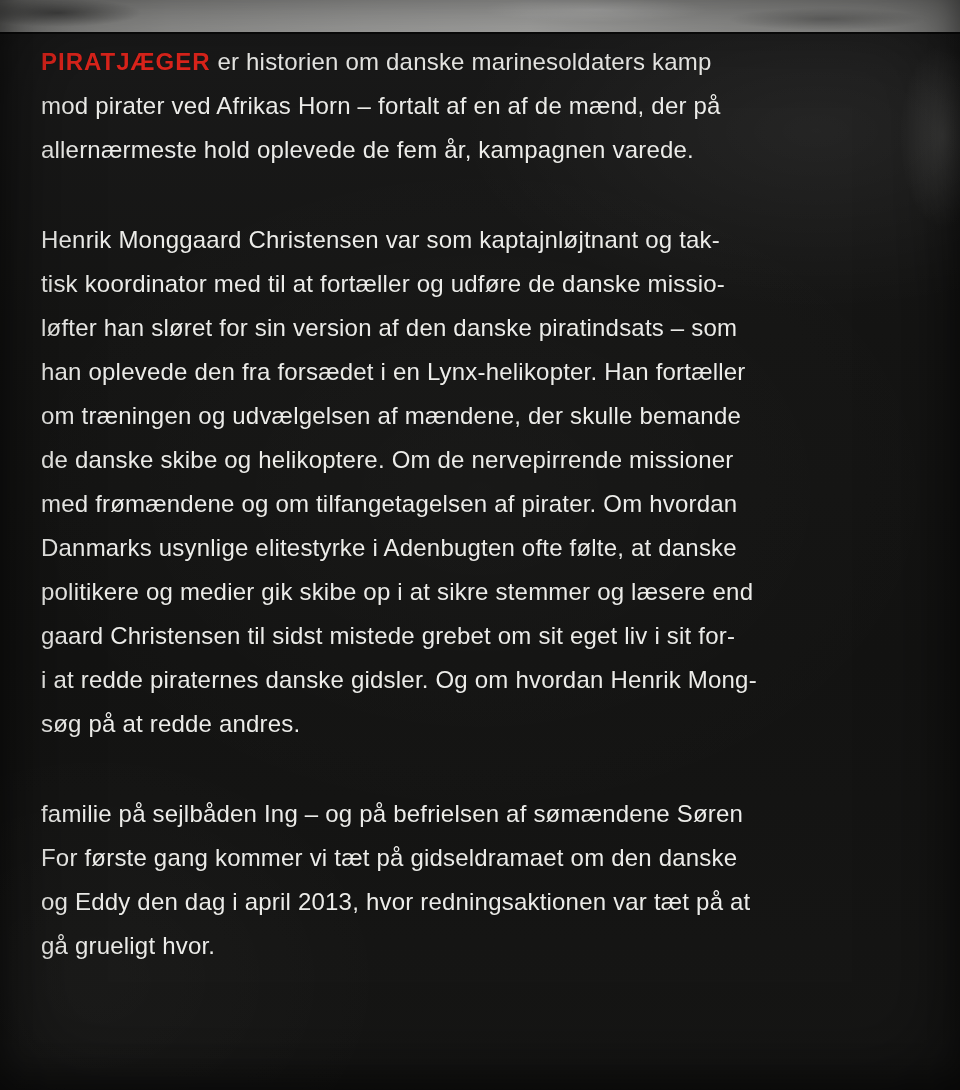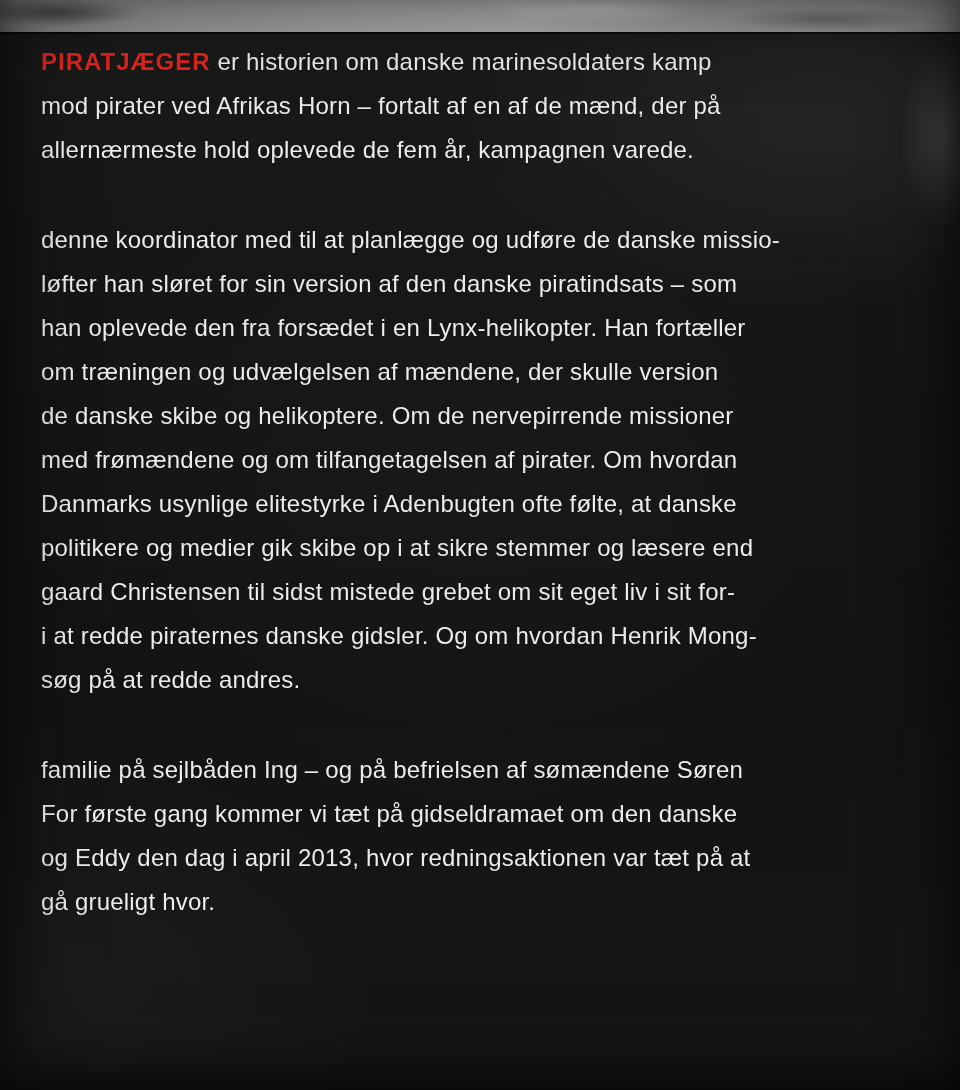--- a/index.html
+++ b/index.html
@@ -78,24 +78,25 @@
 <div class="page">
   <div class="top-edge"></div>
   <div class="top-edge-smudge"></div>
   <div class="text-block">
       <div class="para">
         <div class="line"><span class="title-word">PIRATJÆGER</span><span> er historien om danske marinesoldaters kamp</span></div>
         <div class="line"><span>mod pirater ved Afrikas Horn – fortalt af en af de mænd, der på</span></div>
         <div class="line"><span>allernærmeste hold oplevede de fem år, kampagnen varede.</span></div>
       </div>
       <div class="para">
-        <div class="line"><span>denne koordinator med til at planlægge og udføre de danske missio-</span></div>
+        <div class="line"><span>Henrik Monggaard Christensen var som kaptajnløjtnant og tak-</span></div>
+        <div class="line"><span>tisk koordinator med til at fortæller og udføre de danske missio-</span></div>
         <div class="line"><span>løfter han sløret for sin version af den danske piratindsats – som</span></div>
         <div class="line"><span>han oplevede den fra forsædet i en Lynx-helikopter. Han fortæller</span></div>
-        <div class="line"><span>om træningen og udvælgelsen af mændene, der skulle version</span></div>
+        <div class="line"><span>om træningen og udvælgelsen af mændene, der skulle bemande</span></div>
         <div class="line"><span>de danske skibe og helikoptere. Om de nervepirrende missioner</span></div>
         <div class="line"><span>med frømændene og om tilfangetagelsen af pirater. Om hvordan</span></div>
         <div class="line"><span>Danmarks usynlige elitestyrke i Adenbugten ofte følte, at danske</span></div>
         <div class="line"><span>politikere og medier gik skibe op i at sikre stemmer og læsere end</span></div>
         <div class="line"><span>gaard Christensen til sidst mistede grebet om sit eget liv i sit for-</span></div>
         <div class="line"><span>i at redde piraternes danske gidsler. Og om hvordan Henrik Mong-</span></div>
         <div class="line"><span>søg på at redde andres.</span></div>
       </div>
       <div class="para">
         <div class="line"><span>familie på sejlbåden Ing – og på befrielsen af sømændene Søren</span></div>

